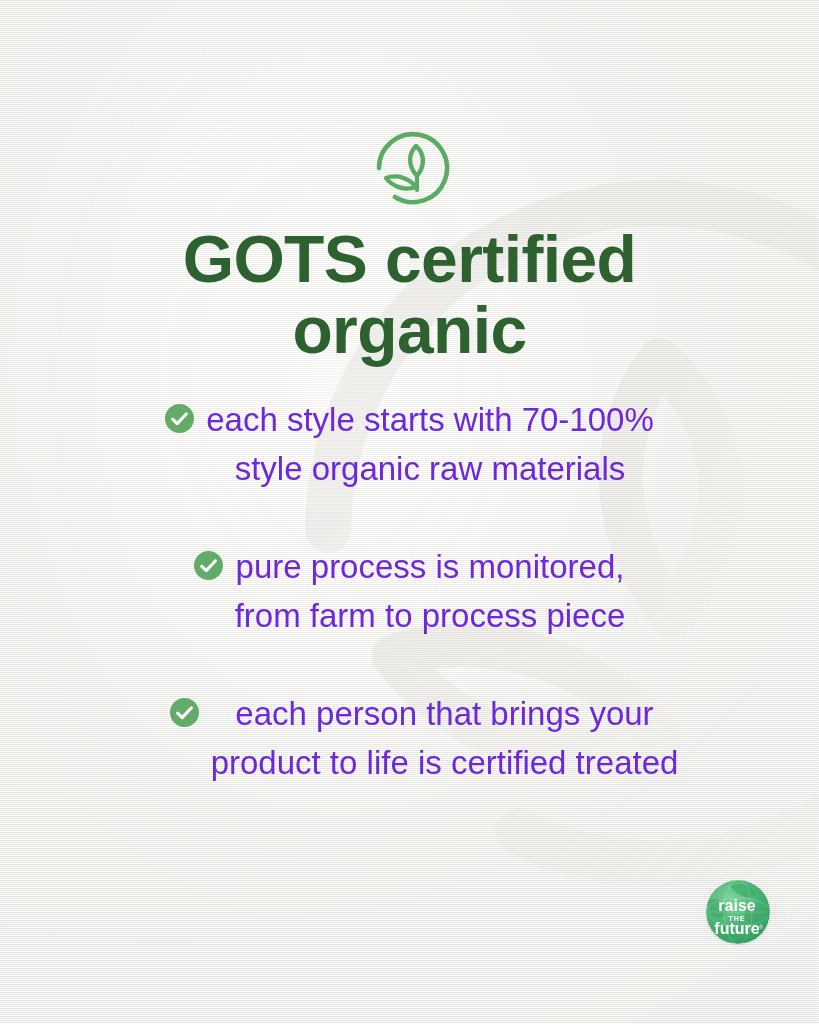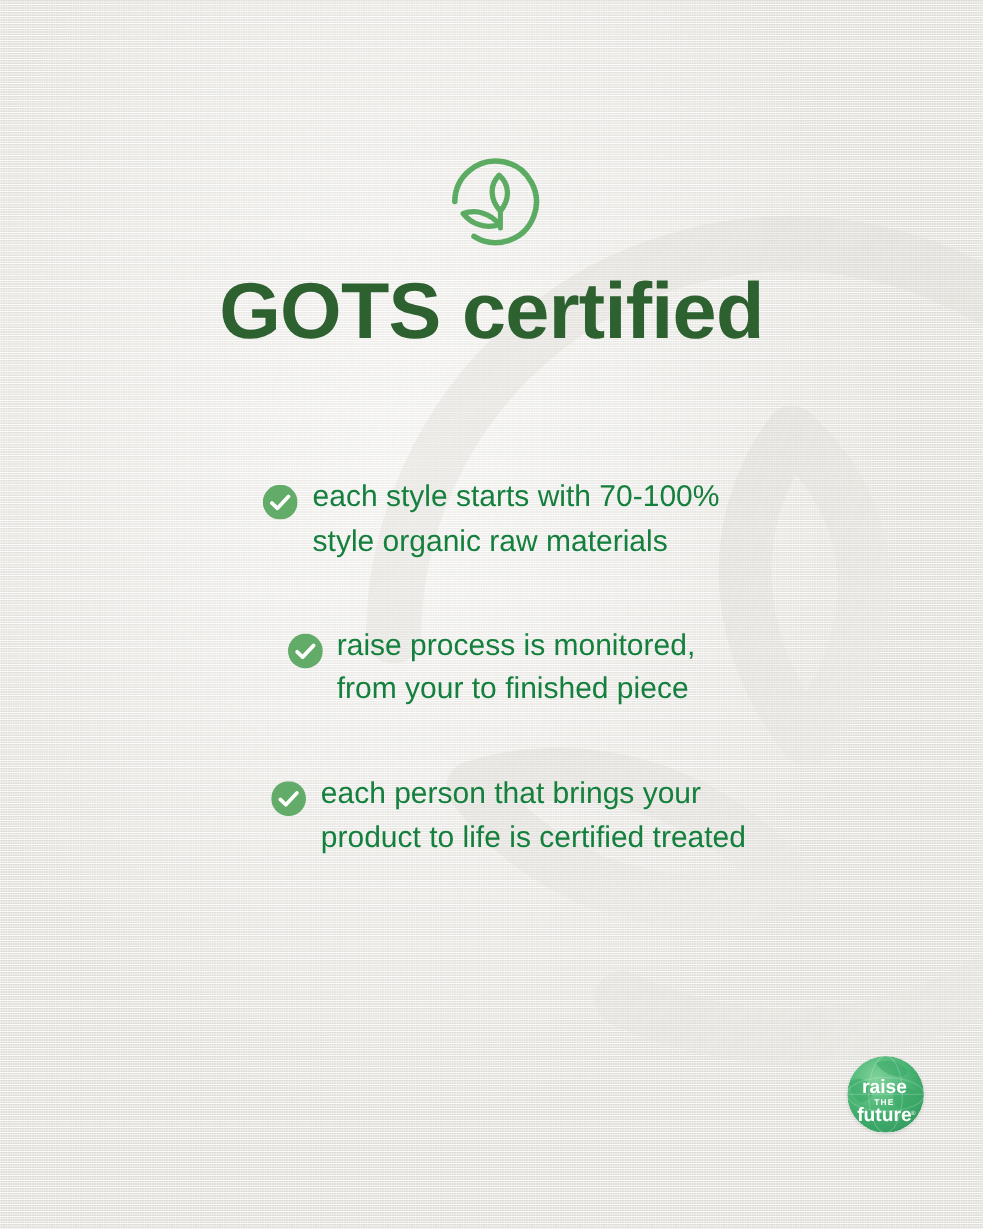--- a/index.html
+++ b/index.html
@@ -70,24 +70,24 @@
     gap:12px;
   }
   .check{
     flex:0 0 auto;
     width:29px;height:29px;
     margin-top:8px;
   }
   .check svg{display:block;}
 
   .btext{
-    color:#15803d;
-    font-size:25px;
+    color:#6d28d9;
+    font-size:33px;
     line-height:1.47;
-    text-align:left;
+    text-align:center;
     max-width:560px;
   }
   .btext .t1,.btext .t2{display:block;white-space:nowrap;}
 
   
   .rtf-badge{
     position:absolute;z-index:6;
     left:706px;top:880px;
     width:64px;height:64px;
     border-radius:50%;
@@ -144,20 +144,21 @@
                  C30 58 42 62 49 71
                  C38 75 26 71 19 62 Z" fill="none" stroke="#5cab63" stroke-width="4.4" stroke-linejoin="round"></path>
 
         <path d="M50 74 L50 58" fill="none" stroke="#5cab63" stroke-width="4.2" stroke-linecap="round"></path>
       </svg>
     </span>
   </div>
 
   <div class="headline">
     <span class="ln ln1">GOTS certified</span>
+    <span class="ln ln2">organic</span>
   </div>
 
   <div class="bullets">
 
     <div class="bullet">
       <div class="bline">
         <span class="check">
           <svg width="29" height="29" viewBox="0 0 29 29" xmlns="http://www.w3.org/2000/svg">
             <circle cx="14.5" cy="14.5" r="14.5" fill="#63ab68"></circle>
             <path d="M7.6 15.2 L12.2 19.6 L21.4 9.8" fill="none" stroke="#ffffff" stroke-width="3.1" stroke-linecap="round" stroke-linejoin="round"></path>
@@ -172,22 +173,22 @@
 
     <div class="bullet">
       <div class="bline">
         <span class="check">
           <svg width="29" height="29" viewBox="0 0 29 29" xmlns="http://www.w3.org/2000/svg">
             <circle cx="14.5" cy="14.5" r="14.5" fill="#63ab68"></circle>
             <path d="M7.6 15.2 L12.2 19.6 L21.4 9.8" fill="none" stroke="#ffffff" stroke-width="3.1" stroke-linecap="round" stroke-linejoin="round"></path>
           </svg>
         </span>
         <span class="btext">
-          <span class="t1">raise process is monitored,</span>
-          <span class="t2">from your to finished piece</span>
+          <span class="t1">pure process is monitored,</span>
+          <span class="t2">from farm to process piece</span>
         </span>
       </div>
     </div>
 
     <div class="bullet">
       <div class="bline">
         <span class="check">
           <svg width="29" height="29" viewBox="0 0 29 29" xmlns="http://www.w3.org/2000/svg">
             <circle cx="14.5" cy="14.5" r="14.5" fill="#63ab68"></circle>
             <path d="M7.6 15.2 L12.2 19.6 L21.4 9.8" fill="none" stroke="#ffffff" stroke-width="3.1" stroke-linecap="round" stroke-linejoin="round"></path>

